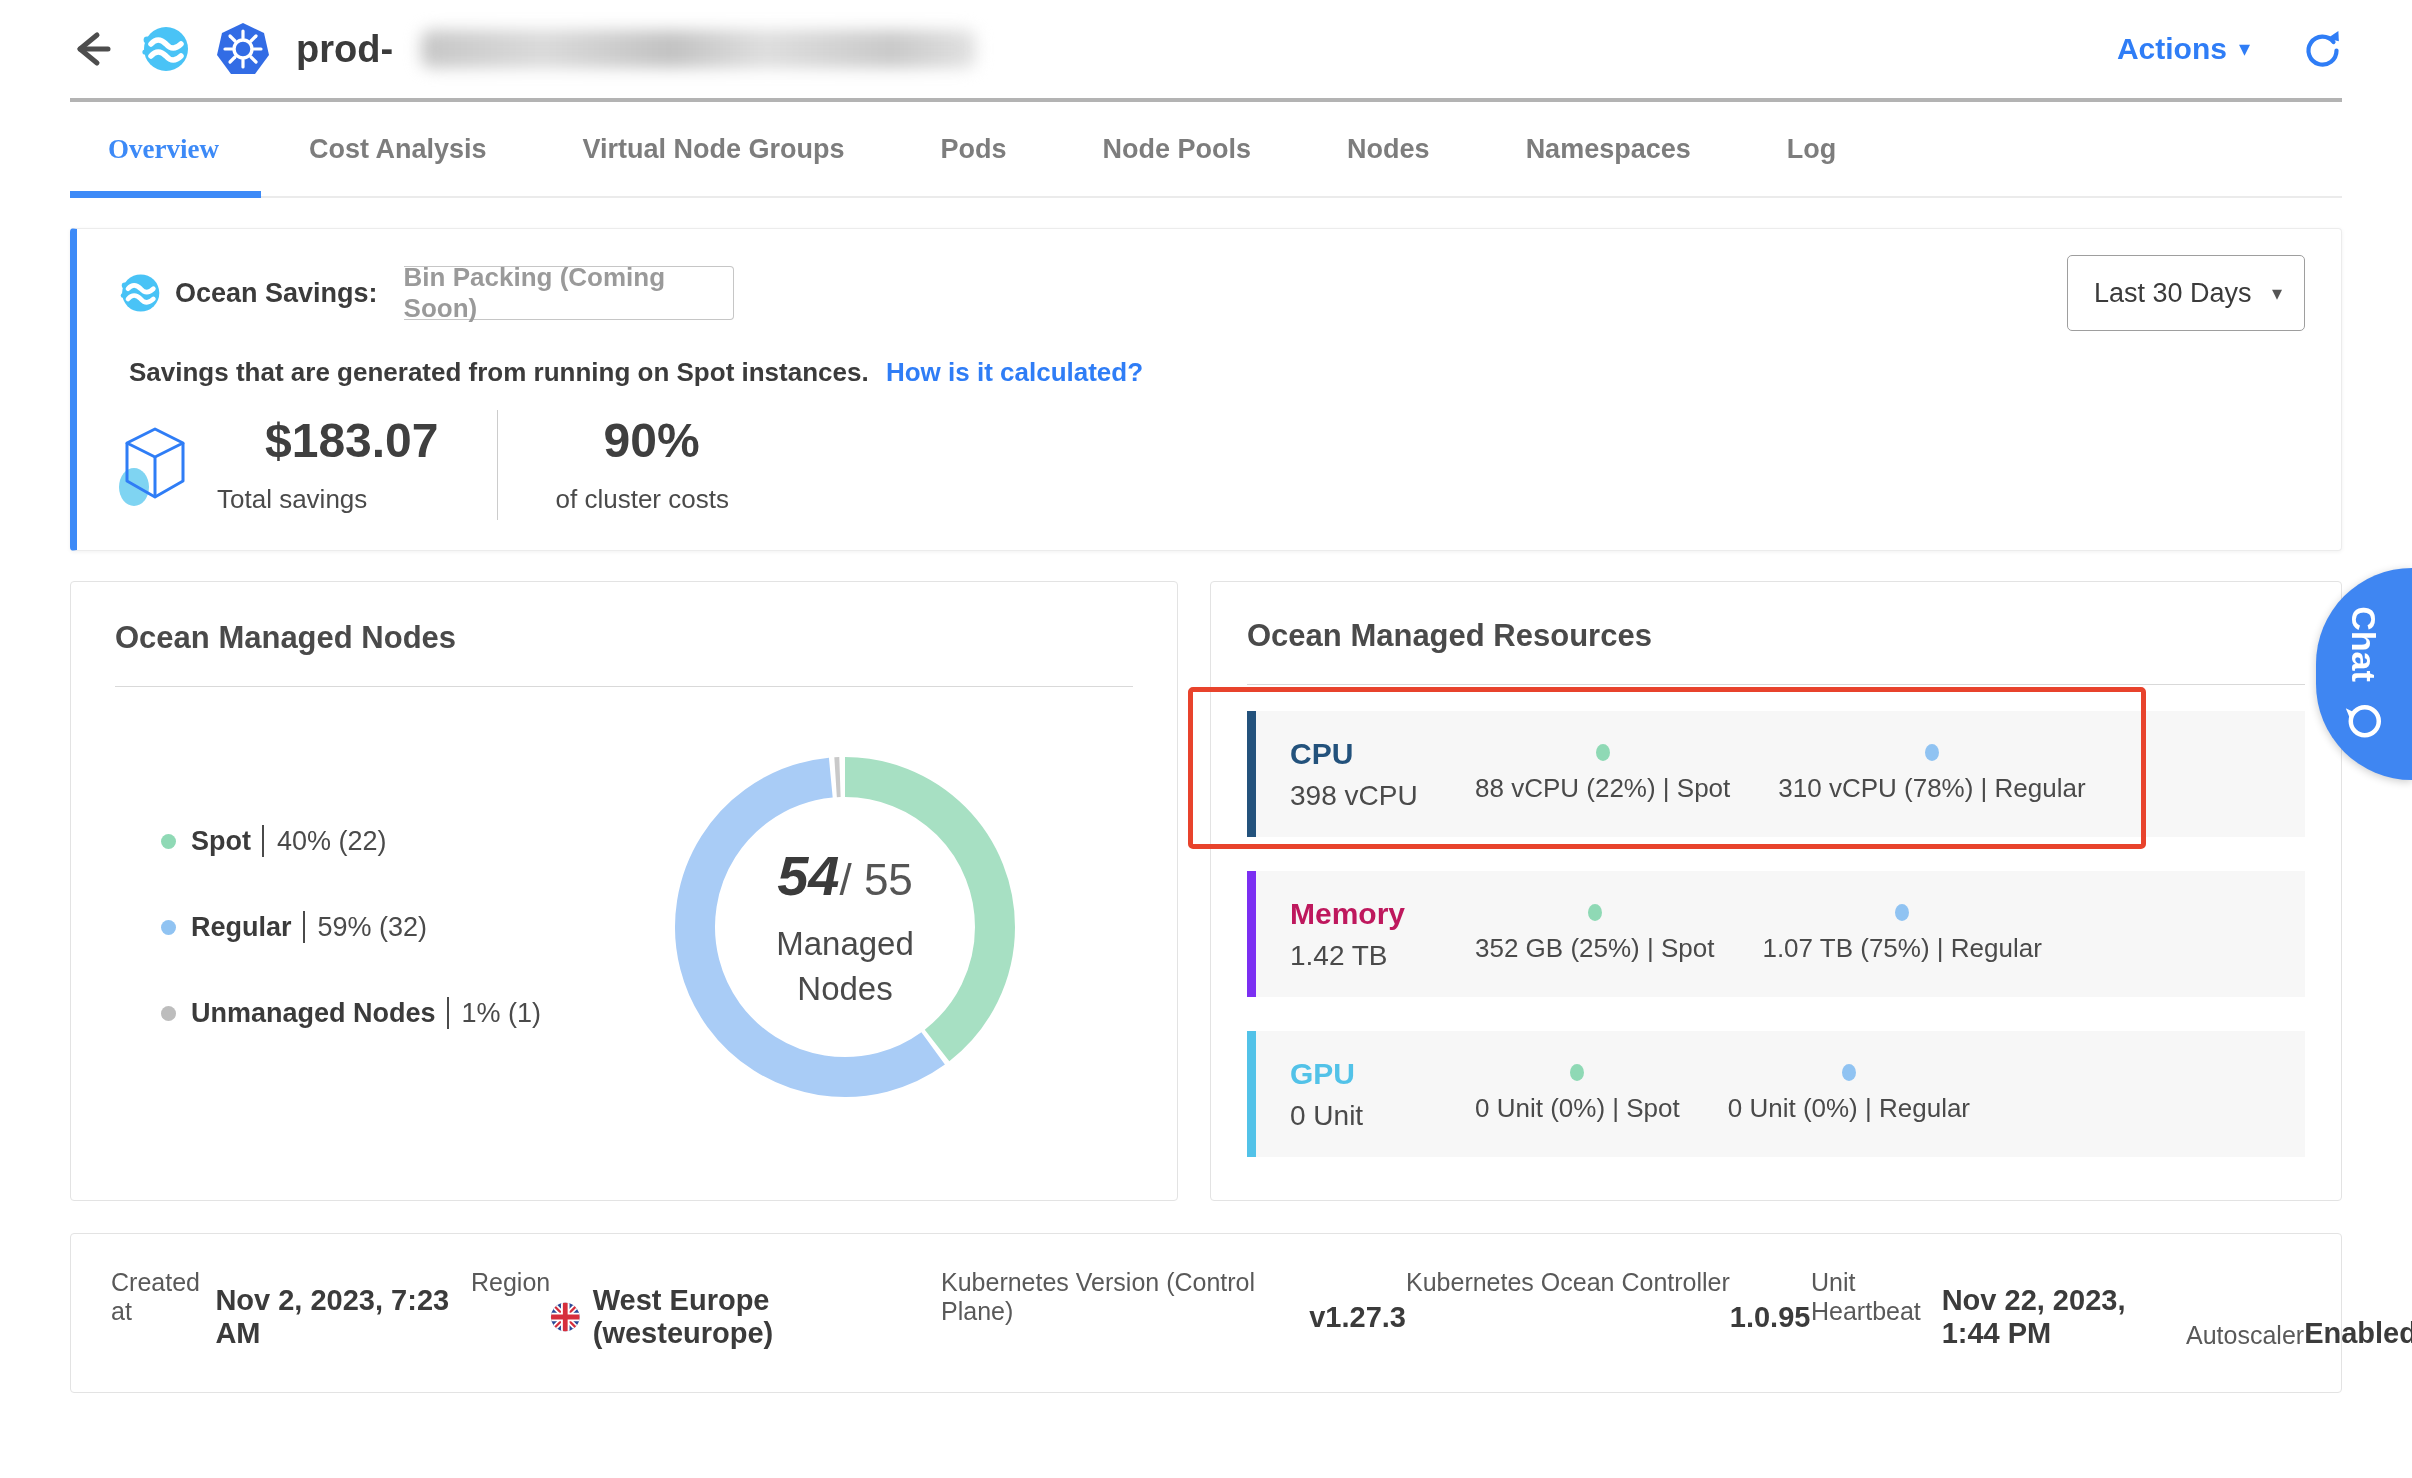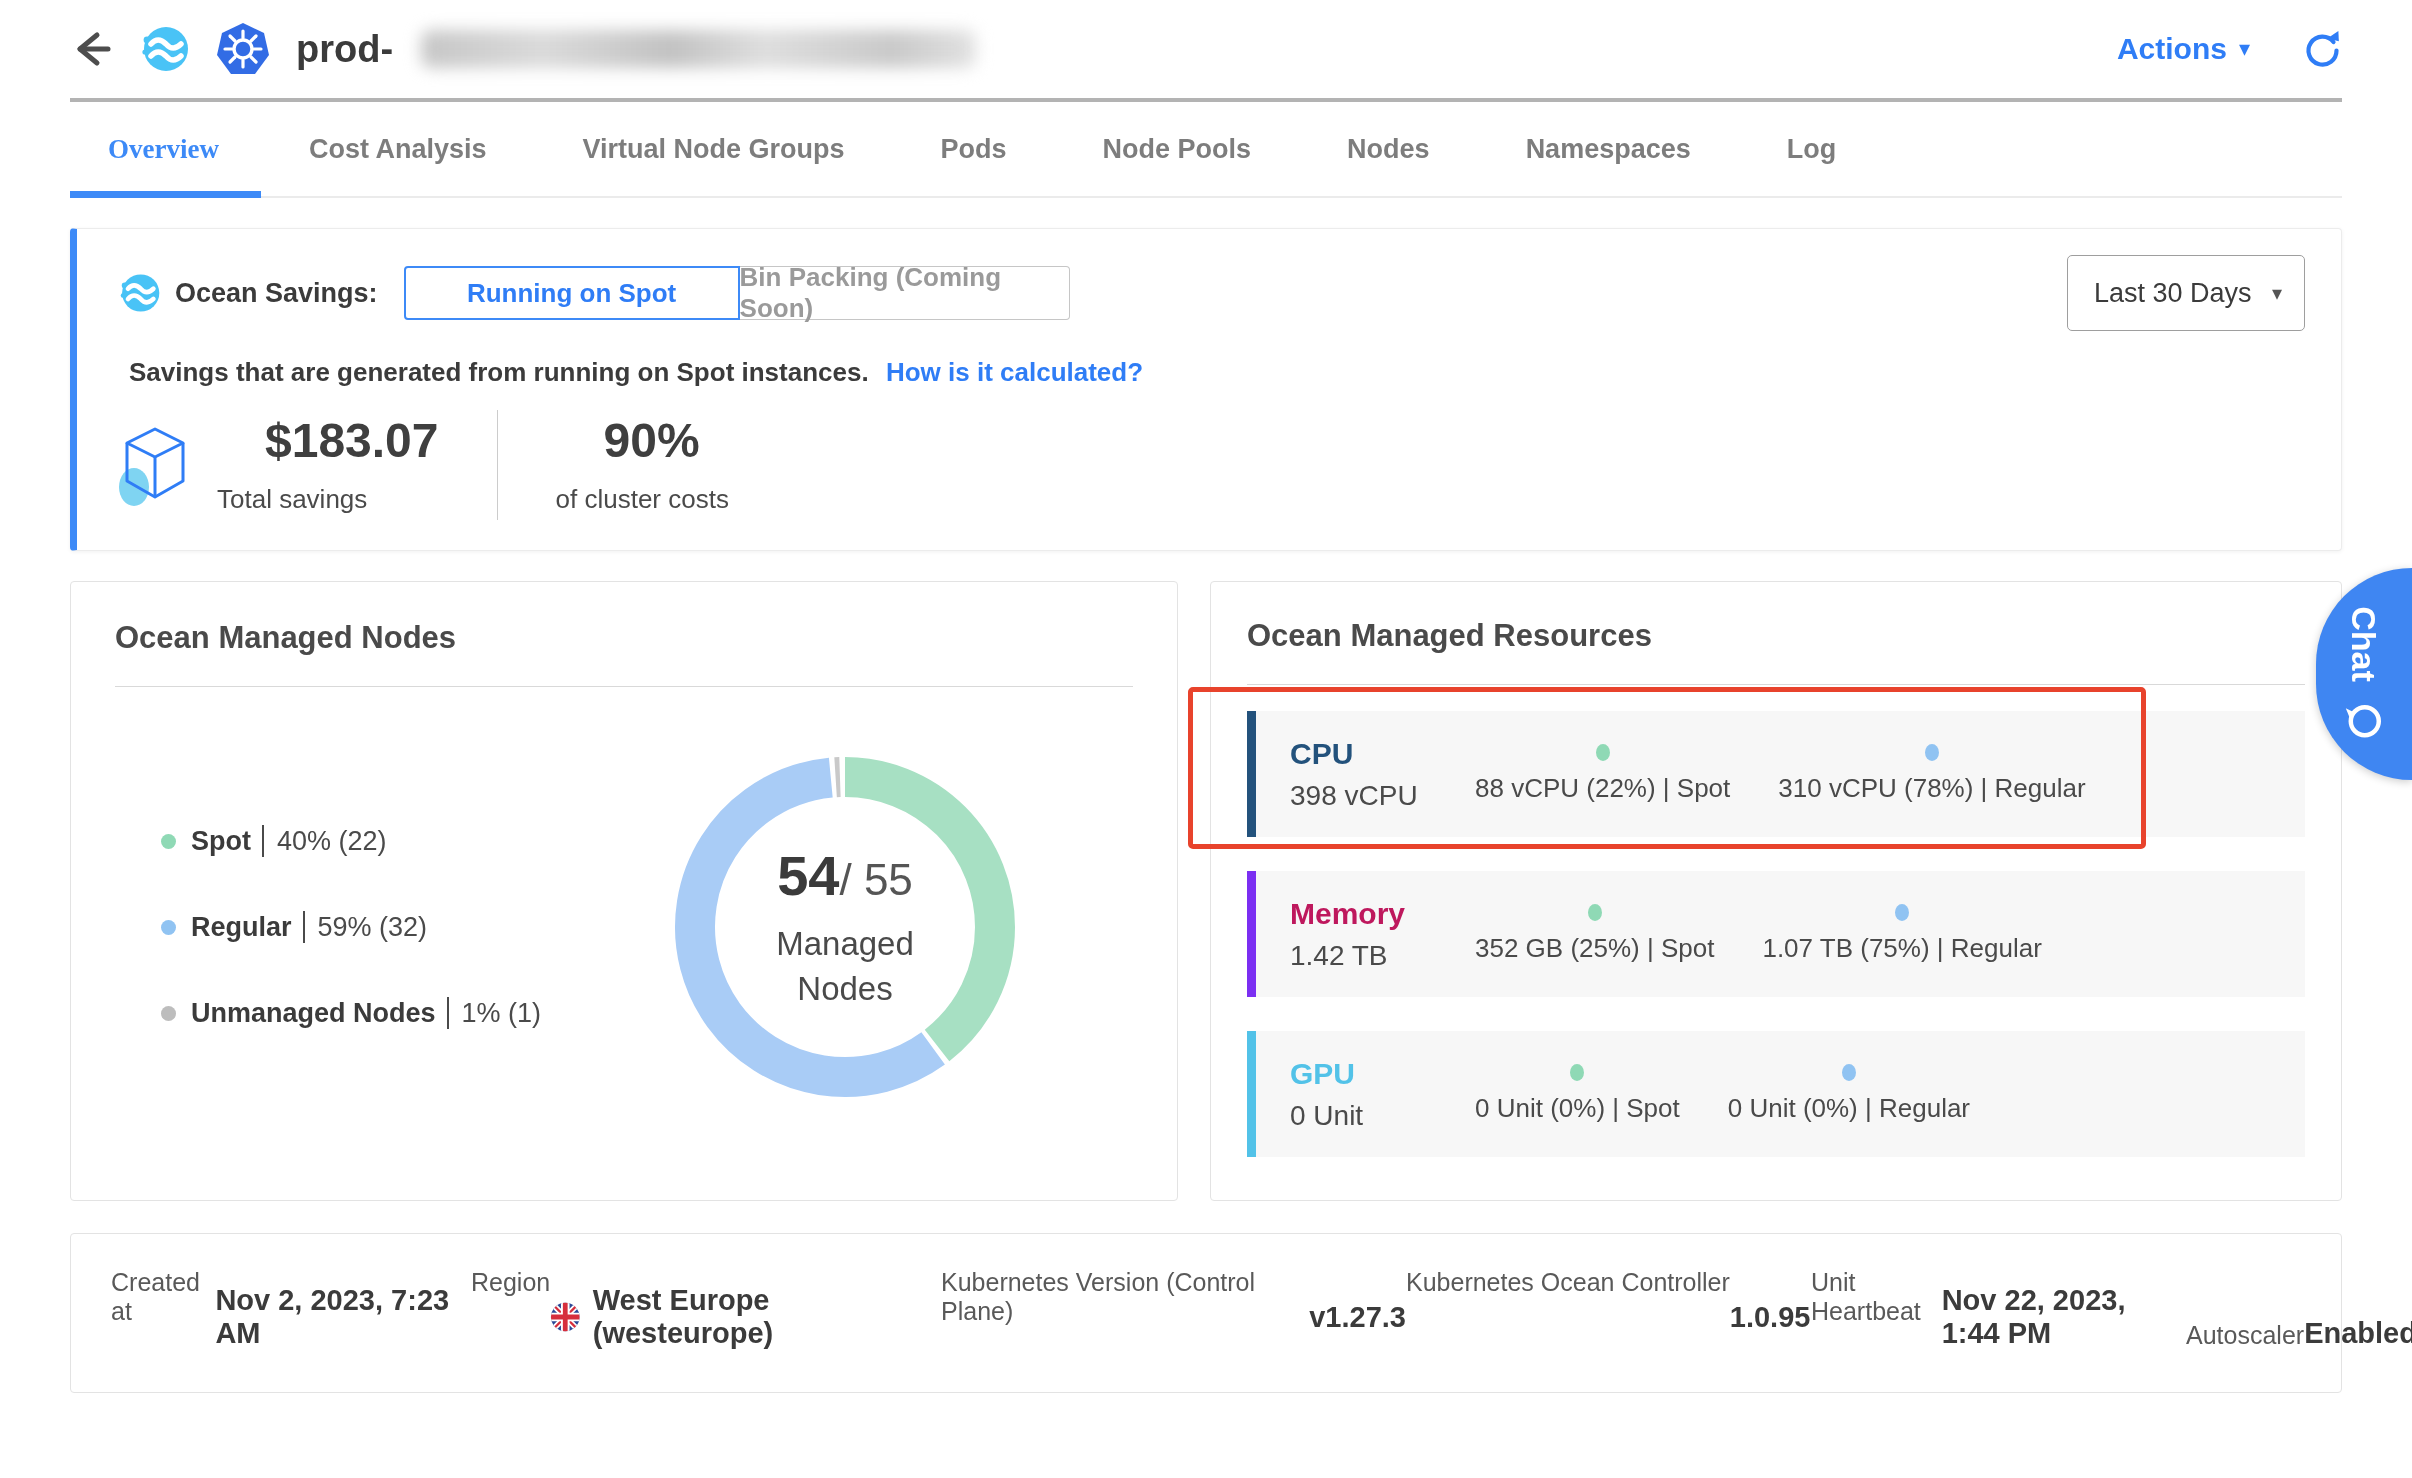--- a/index.html
+++ b/index.html
@@ -55,21 +55,21 @@
   .nodes-content { display:flex; align-items:center; height:480px; }
   .legend { display:flex; flex-direction:column; gap:54px; margin-left:46px; }
   .legend-item { display:flex; align-items:center; font-size:27px; }
   .legend-dot { width:15px; height:15px; border-radius:50%; margin-right:15px; flex:none; }
   .legend-label { font-weight:bold; color:#3b3b3b; }
   .legend-sep { width:2px; height:32px; background:#4a4a4a; margin:0 13px 0 11px; }
   .legend-value { color:#4a4a4a; }
   .donut-wrap { position:relative; width:356px; height:356px; margin-left:auto; margin-right:110px; }
   .donut-center { position:absolute; inset:0; display:flex; flex-direction:column; align-items:center; justify-content:center; text-align:center; }
   .donut-num { font-size:56px; color:#3b3b3b; }
-  .donut-num b { font-weight:bold; }
+  .donut-num b { font-weight:bold;font-style:italic; }
   .donut-total { font-size:44px; color:#555; font-weight:normal; }
   .donut-caption { font-size:33px; color:#4a4a4a; line-height:1.35; margin-top:14px; }
 
   .card-resources { flex:1; height:620px; padding:36px 36px; position:relative; }
   .res-rows { margin-top:26px; }
   .res-row { height:126px; margin-bottom:34px; background:#f7f7f7; border-left:9px solid #999; padding-left:34px; display:flex; align-items:center; }
   .res-head { width:185px; display:flex; flex-direction:column; }
   .res-name { font-size:30px; font-weight:bold; }
   .res-value { font-size:28px; color:#4a4a4a; margin-top:9px; }
   .res-stats { display:flex; align-items:center; gap:48px; }
@@ -170,21 +170,20 @@
   <div class="savings-row1">
     <svg width="44" height="44" viewBox="0 0 52 52">
       <circle cx="28" cy="26" r="22" fill="#49c3f6"></circle>
       <circle cx="9" cy="17" r="3.4" fill="#49c3f6"></circle>
       <circle cx="7" cy="29" r="2.6" fill="#49c3f6"></circle>
       <path d="M13 21 q7 -8 15 0 q7 8 15 0" stroke="#fff" stroke-width="5.5" fill="none" stroke-linecap="round"></path>
       <path d="M13 33 q7 -8 15 0 q7 8 15 0" stroke="#fff" stroke-width="5.5" fill="none" stroke-linecap="round"></path>
     </svg>
     <span class="savings-label">Ocean Savings:</span>
     <div class="toggle-group">
-      <div class="toggle-btn toggle-active">Running on Spot</div>
       <div class="toggle-btn toggle-disabled">Bin Packing (Coming Soon)</div>
     </div>
     <div class="period-select">
       <span>Last 30 Days</span>
       <span class="caret-dark">▾</span>
     </div>
   </div>
   <div class="savings-desc">
     <span>Savings that are generated from running on Spot instances.</span>
     <span class="savings-link">How is it calculated?</span>

